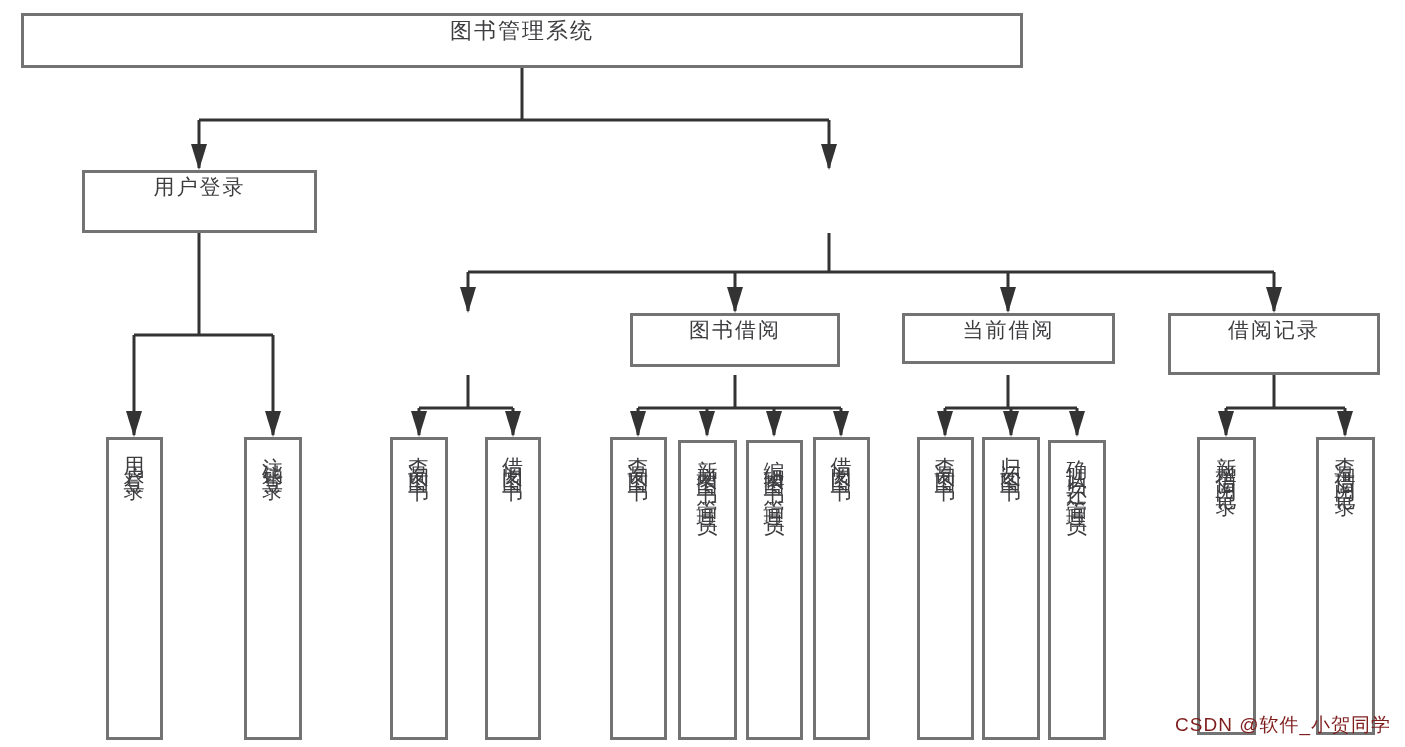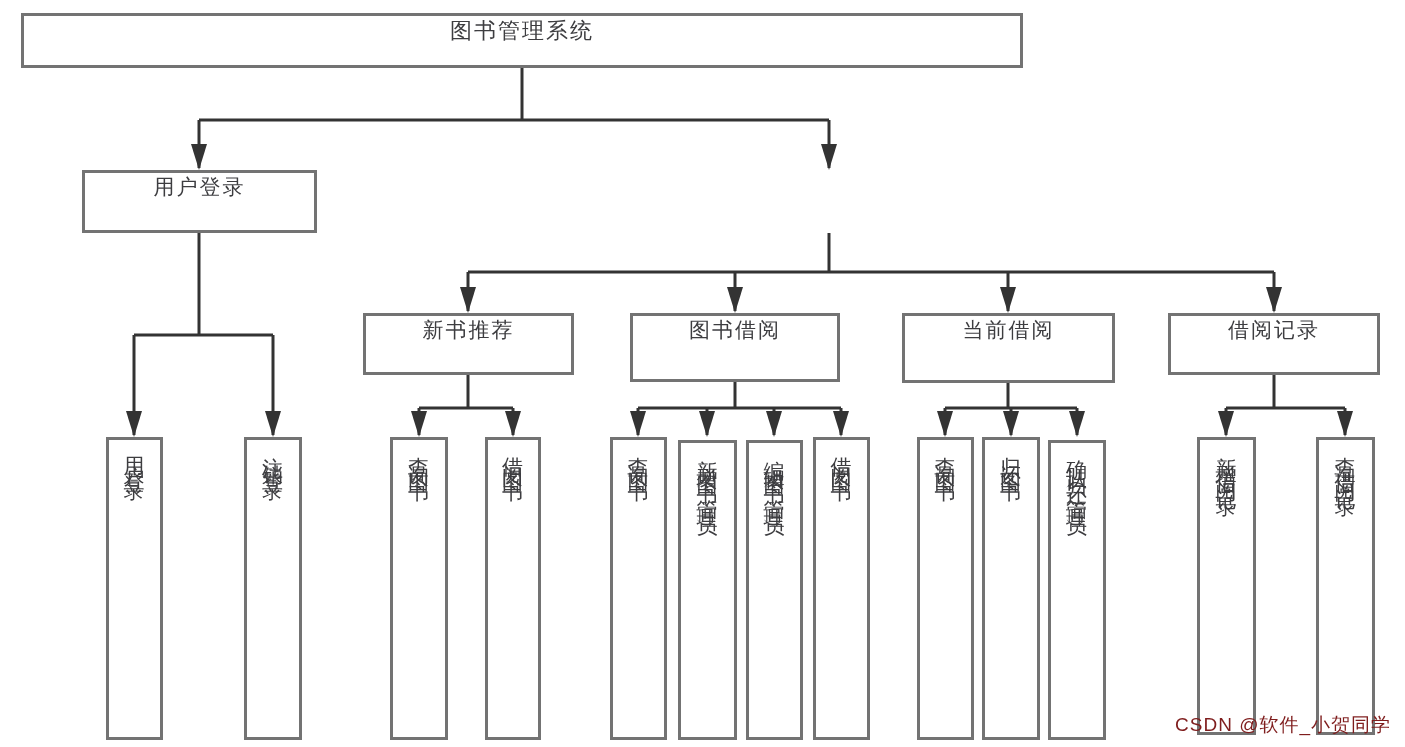--- a/index.html
+++ b/index.html
@@ -110,27 +110,24 @@
   </svg>
 
   <div class="node h root" style="left:21px;top:13px;width:1002px;height:55px">
     <span>图书管理系统</span>
   </div>
 
   <div class="node h" style="left:82px;top:170px;width:235px;height:63px">
     <span>用户登录</span>
   </div>
 
-  <div class="node h" style="left:363px;top:313px;width:211px;height:62px">
-    <span>新书推荐</span>
-  </div>
-  <div class="node h" style="left:630px;top:313px;width:210px;height:69px">
+  <div class="node h" style="left:630px;top:313px;width:210px;height:54px">
     <span>图书借阅</span>
   </div>
-  <div class="node h" style="left:902px;top:313px;width:213px;height:70px">
+  <div class="node h" style="left:902px;top:313px;width:213px;height:51px">
     <span>当前借阅</span>
   </div>
   <div class="node h" style="left:1168px;top:313px;width:212px;height:62px">
     <span>借阅记录</span>
   </div>
 
   <div class="node v" style="left:106px;top:437px;width:57px;height:303px">
     <span>用户登录</span>
   </div>
   <div class="node v" style="left:244px;top:437px;width:58px;height:303px">

